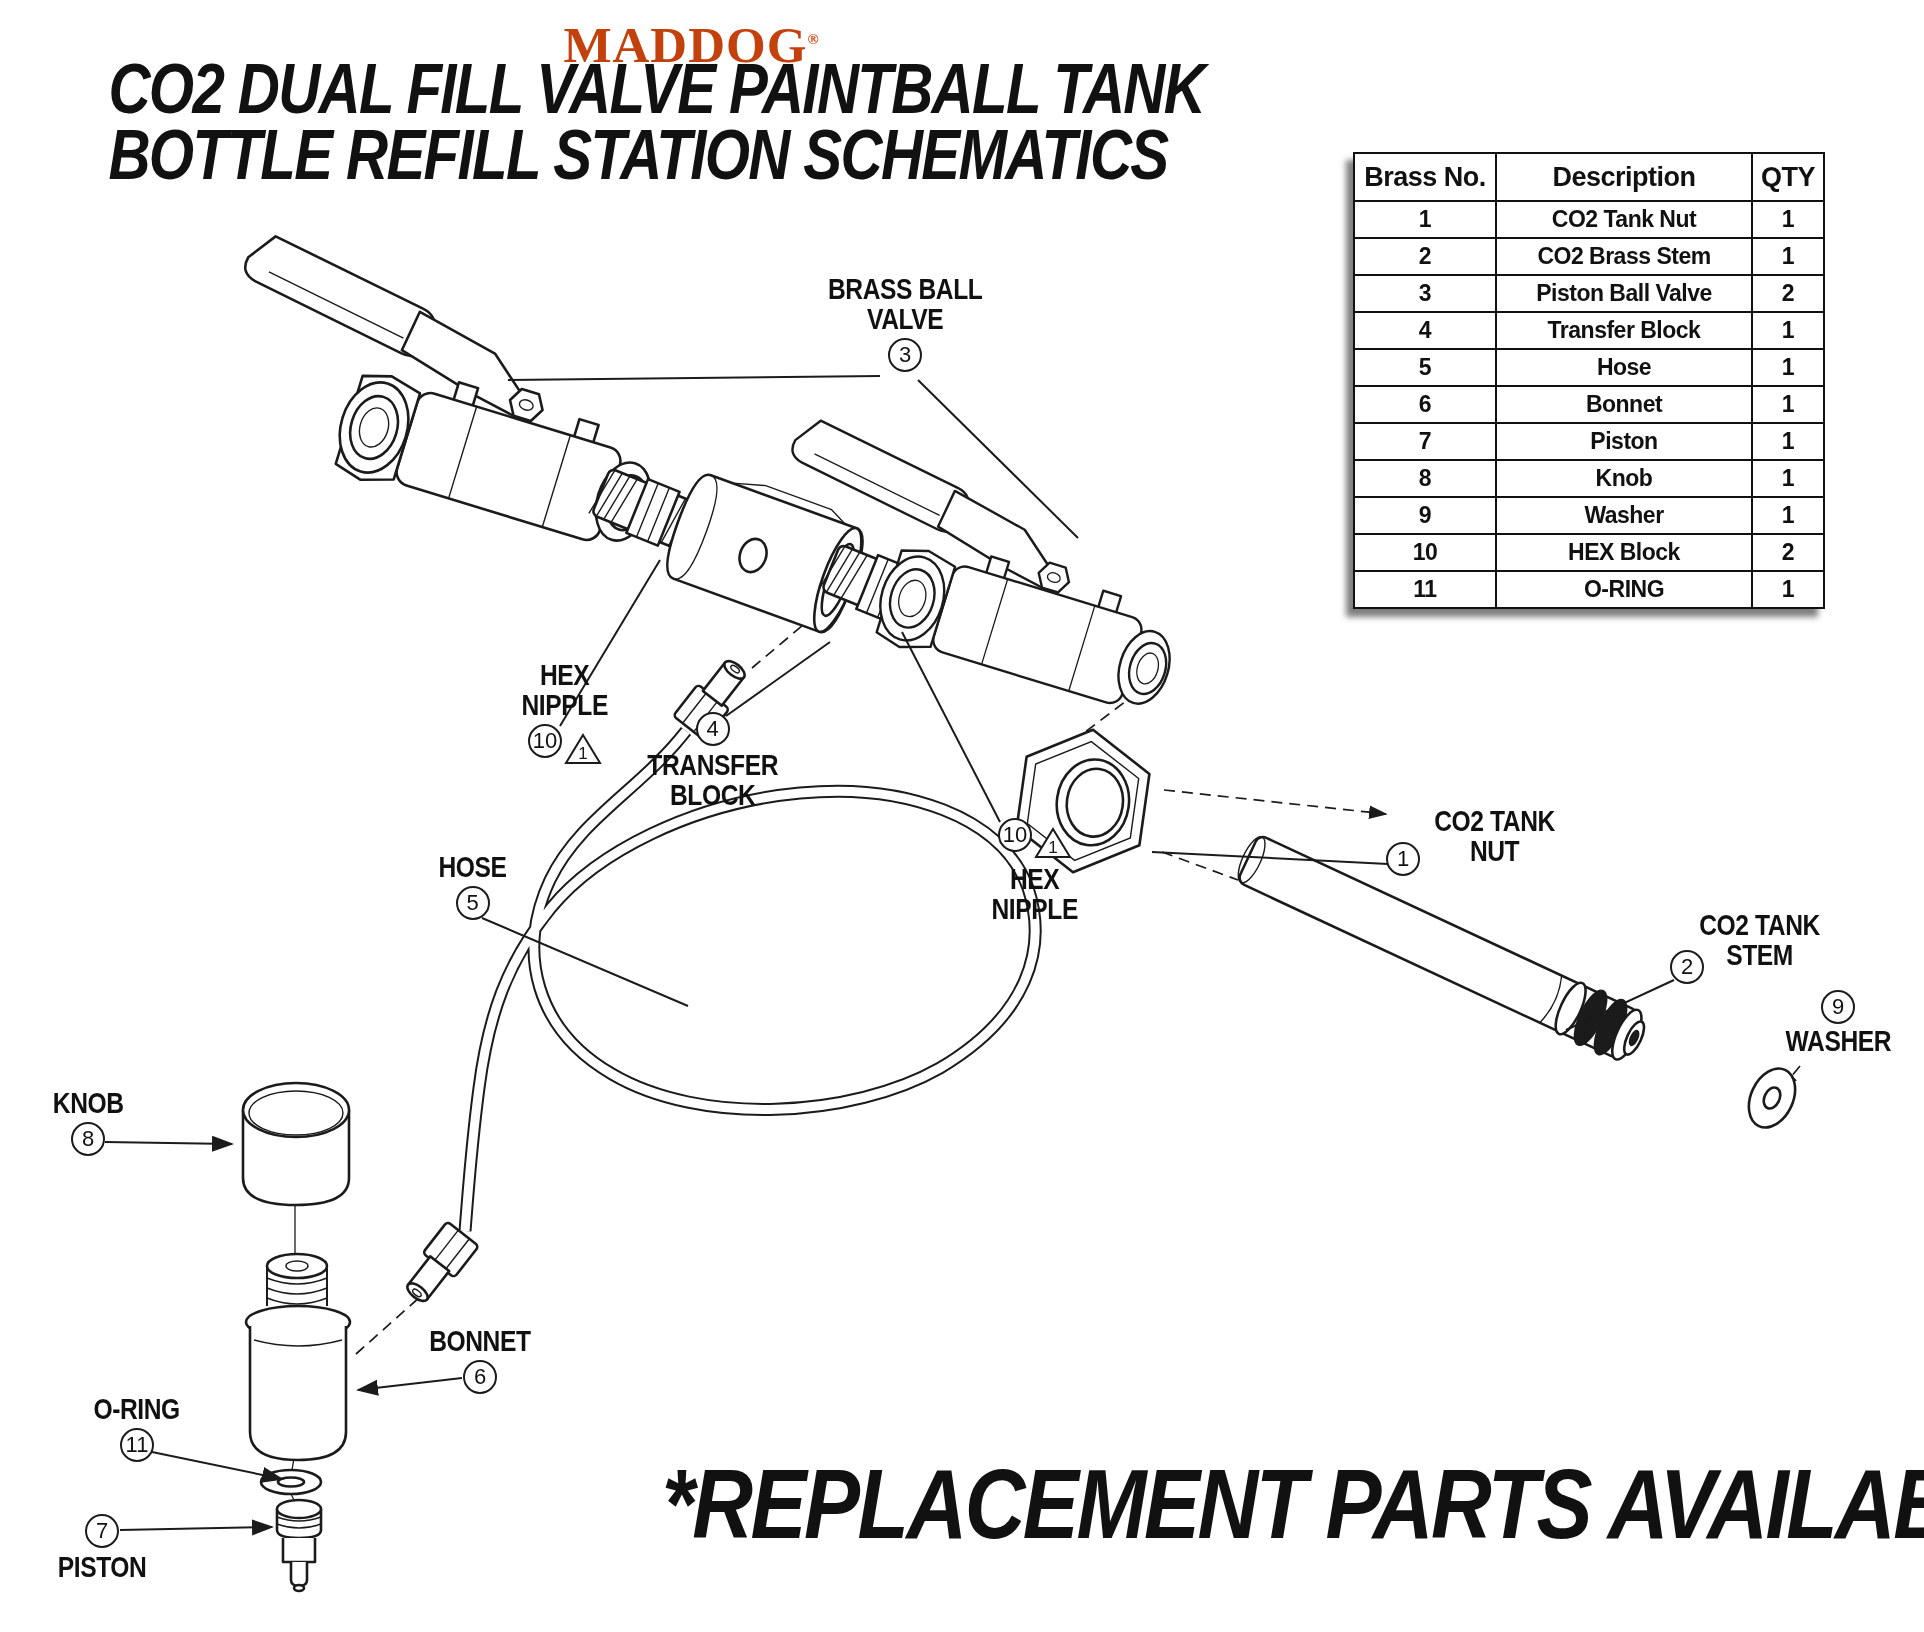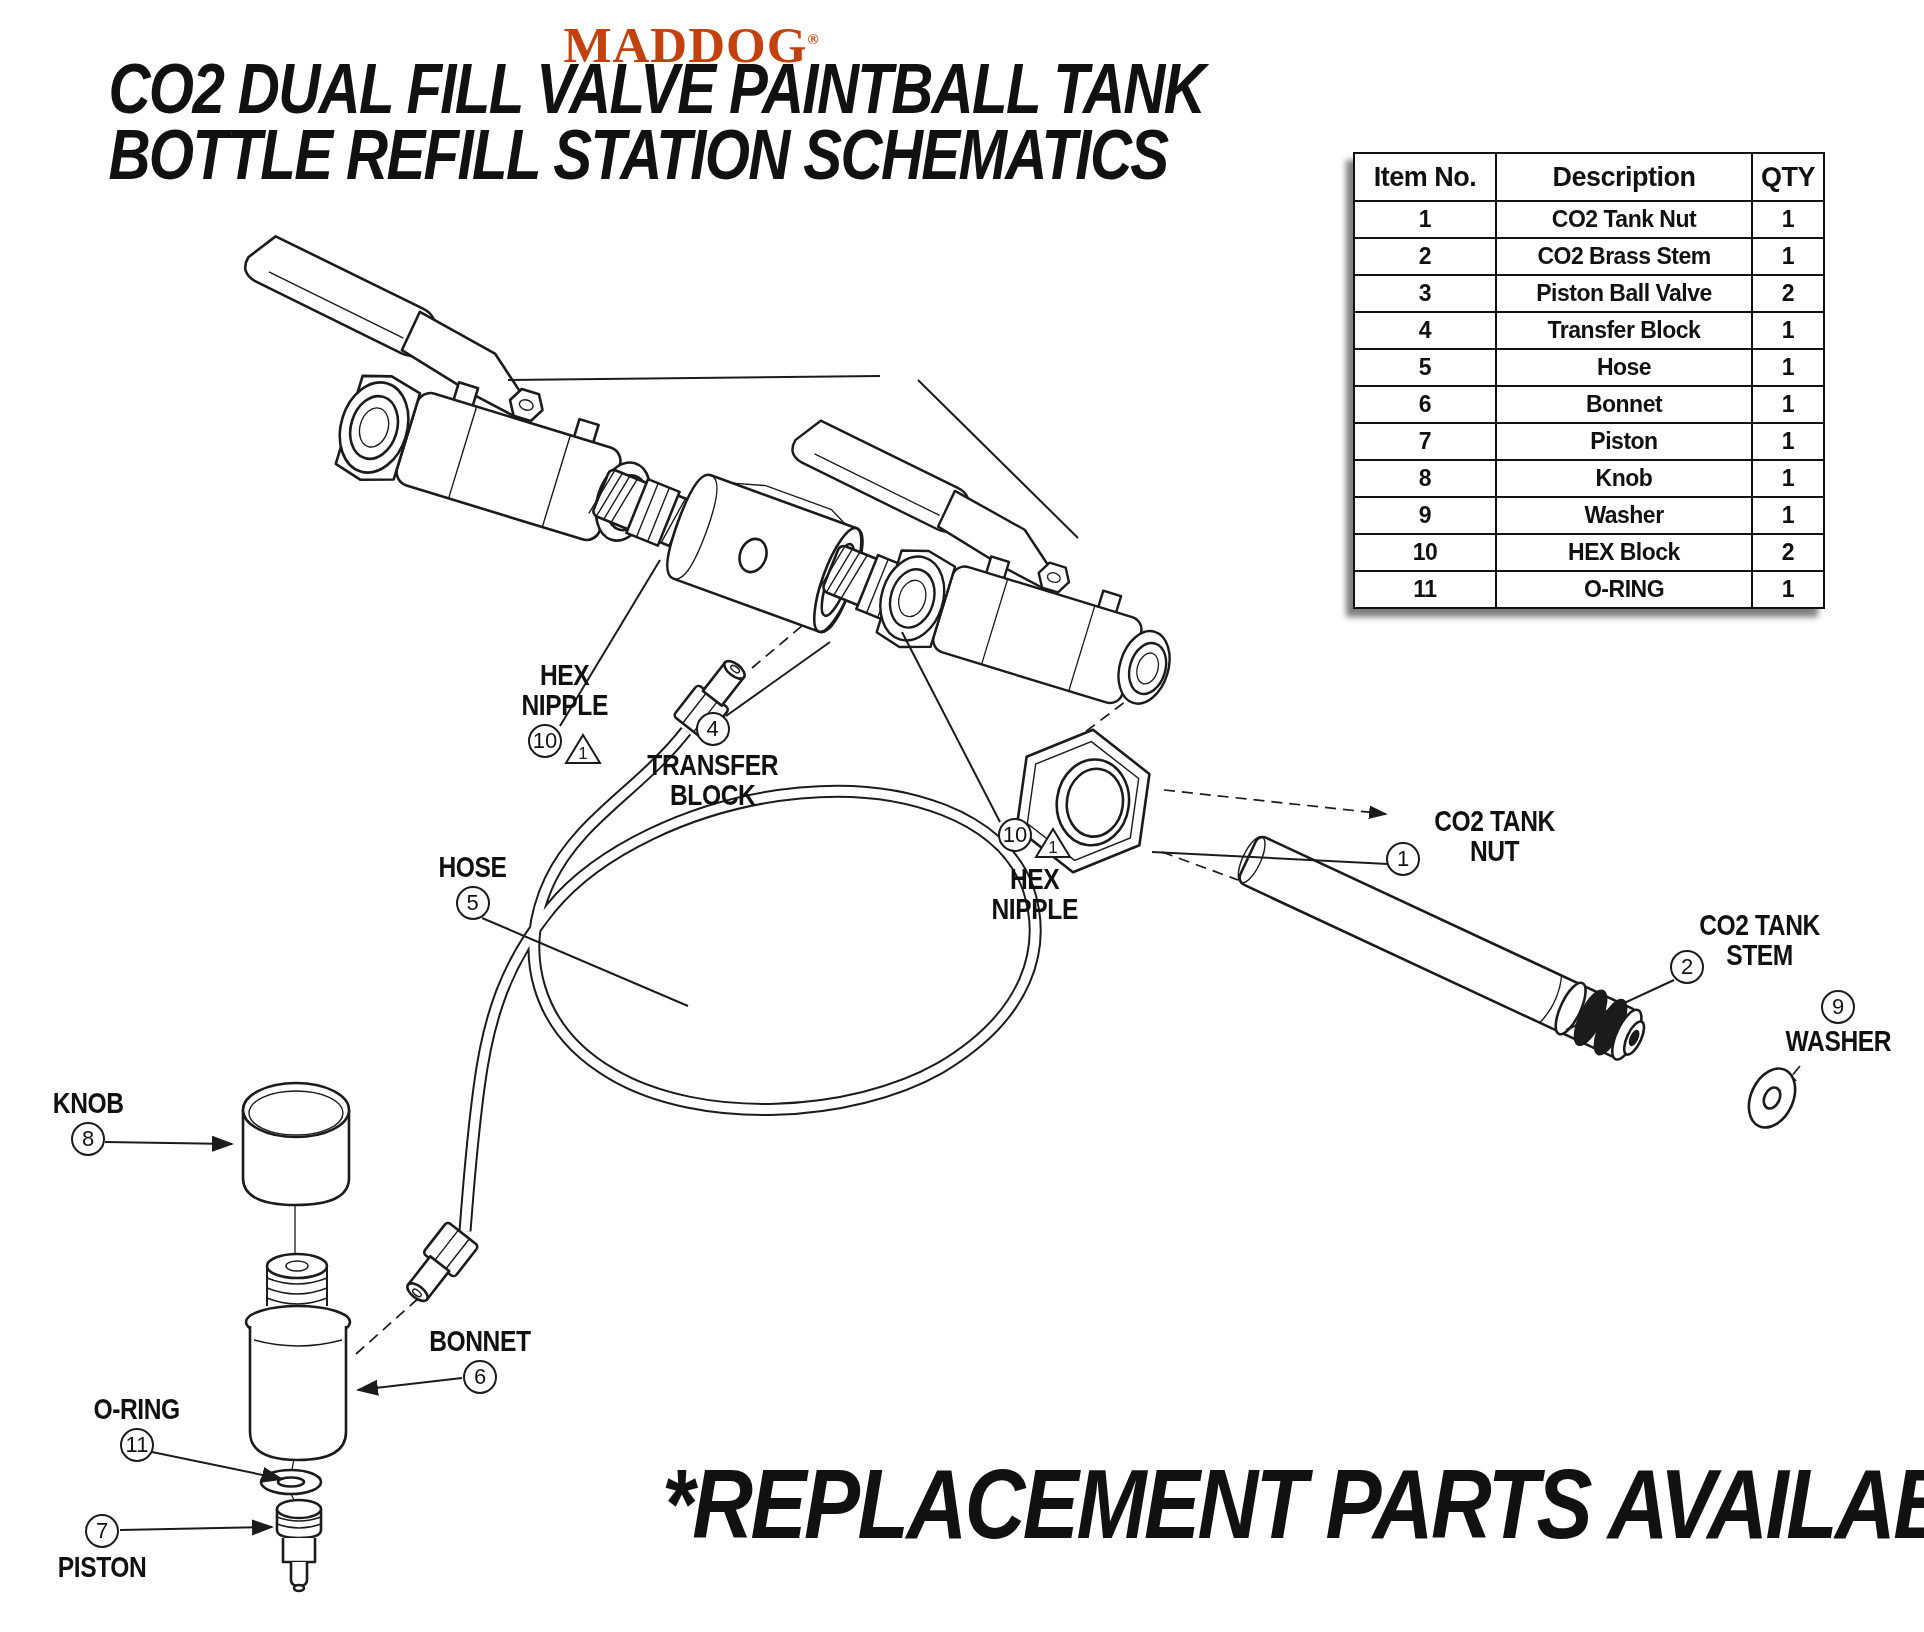--- a/index.html
+++ b/index.html
@@ -204,21 +204,21 @@
   <div class="logo"><span>MADDOG</span><span class="reg">®</span></div>
 
   <div class="title">
     <div class="title-line">CO2 DUAL FILL VALVE PAINTBALL TANK</div>
     <div class="title-line">BOTTLE REFILL STATION SCHEMATICS</div>
   </div>
 
   <table class="parts">
     <thead>
       <tr>
-        <th class="c-item">Item No.</th>
+        <th class="c-item">Brass No.</th>
         <th class="c-desc">Description</th>
         <th class="c-qty">QTY</th>
       </tr>
     </thead>
     <tbody id="parts-body">
         <tr>
           <td>1</td>
           <td>CO2 Tank Nut</td>
           <td>1</td>
         </tr>
@@ -268,20 +268,29 @@
           <td>2</td>
         </tr>
         <tr>
           <td>11</td>
           <td>O-RING</td>
           <td>1</td>
         </tr>
       </tbody>
   </table>
 
+  <div class="lbl" style="left:790px;top:274px;width:230px;">
+    <div class="lt">
+        <div>BRASS BALL</div>
+        <div>VALVE</div>
+      </div>
+    <div class="bubble-row">
+        <span class="bubble">3</span>
+      </div>
+  </div>
 
   <div class="lbl" style="left:495px;top:660px;width:140px;">
     <div class="lt">
         <div>HEX</div>
         <div>NIPPLE</div>
       </div>
     <div class="bubble-row">
       <span class="bubble">10</span>
       <svg class="tri" width="38" height="34">
           <polygon points="19,3 36,31 2,31" fill="#fff" stroke="#1b1b1b" stroke-width="2"></polygon>

